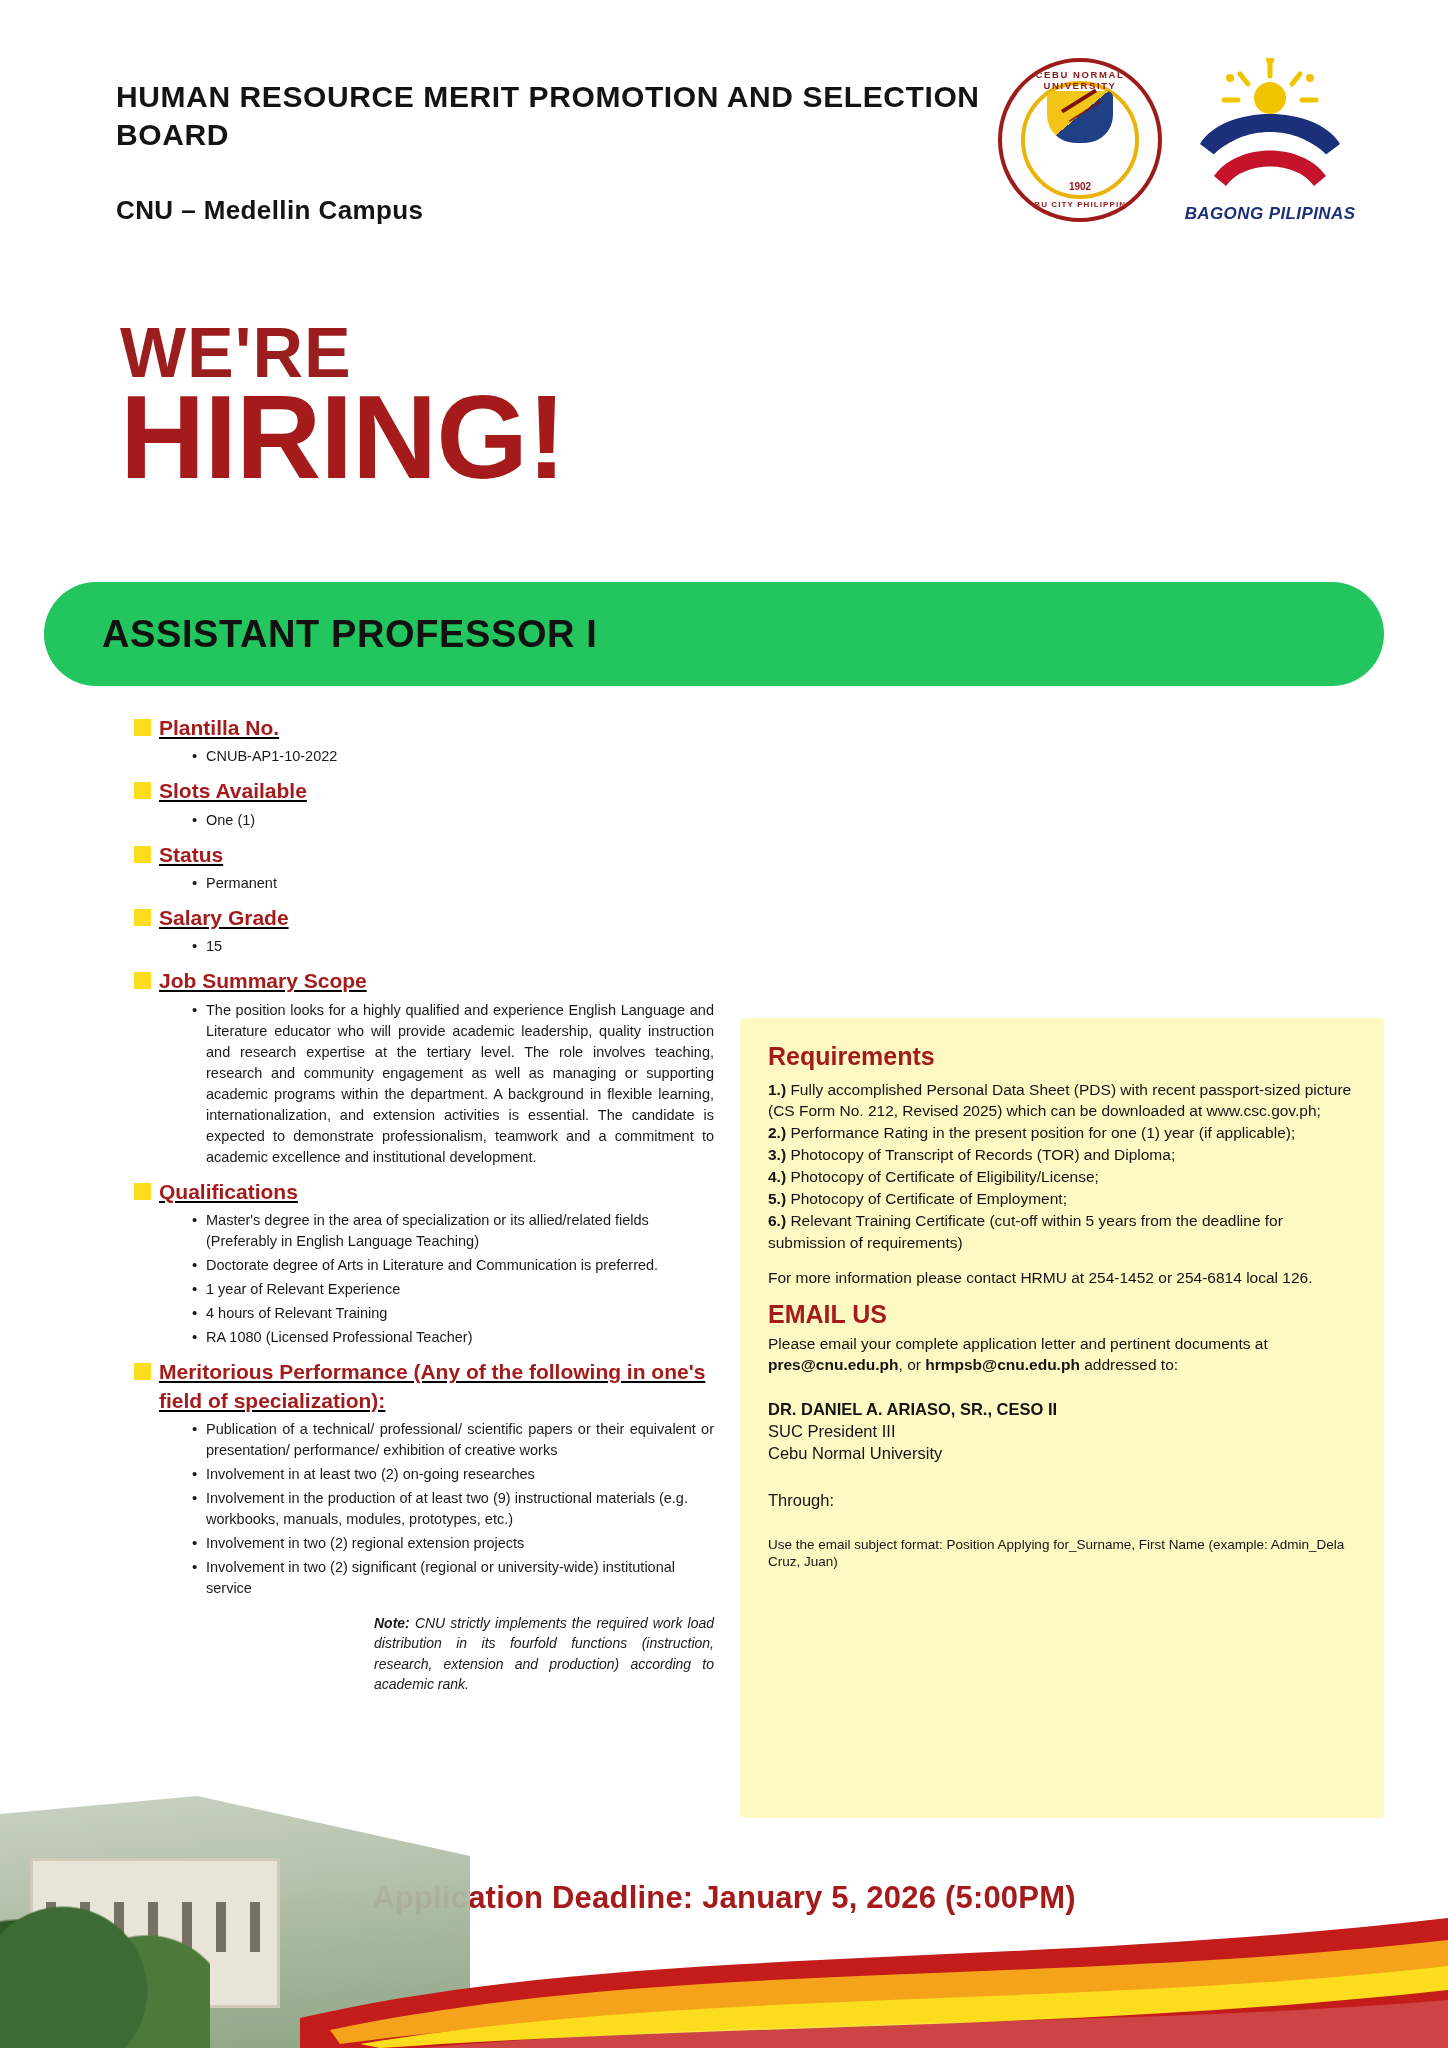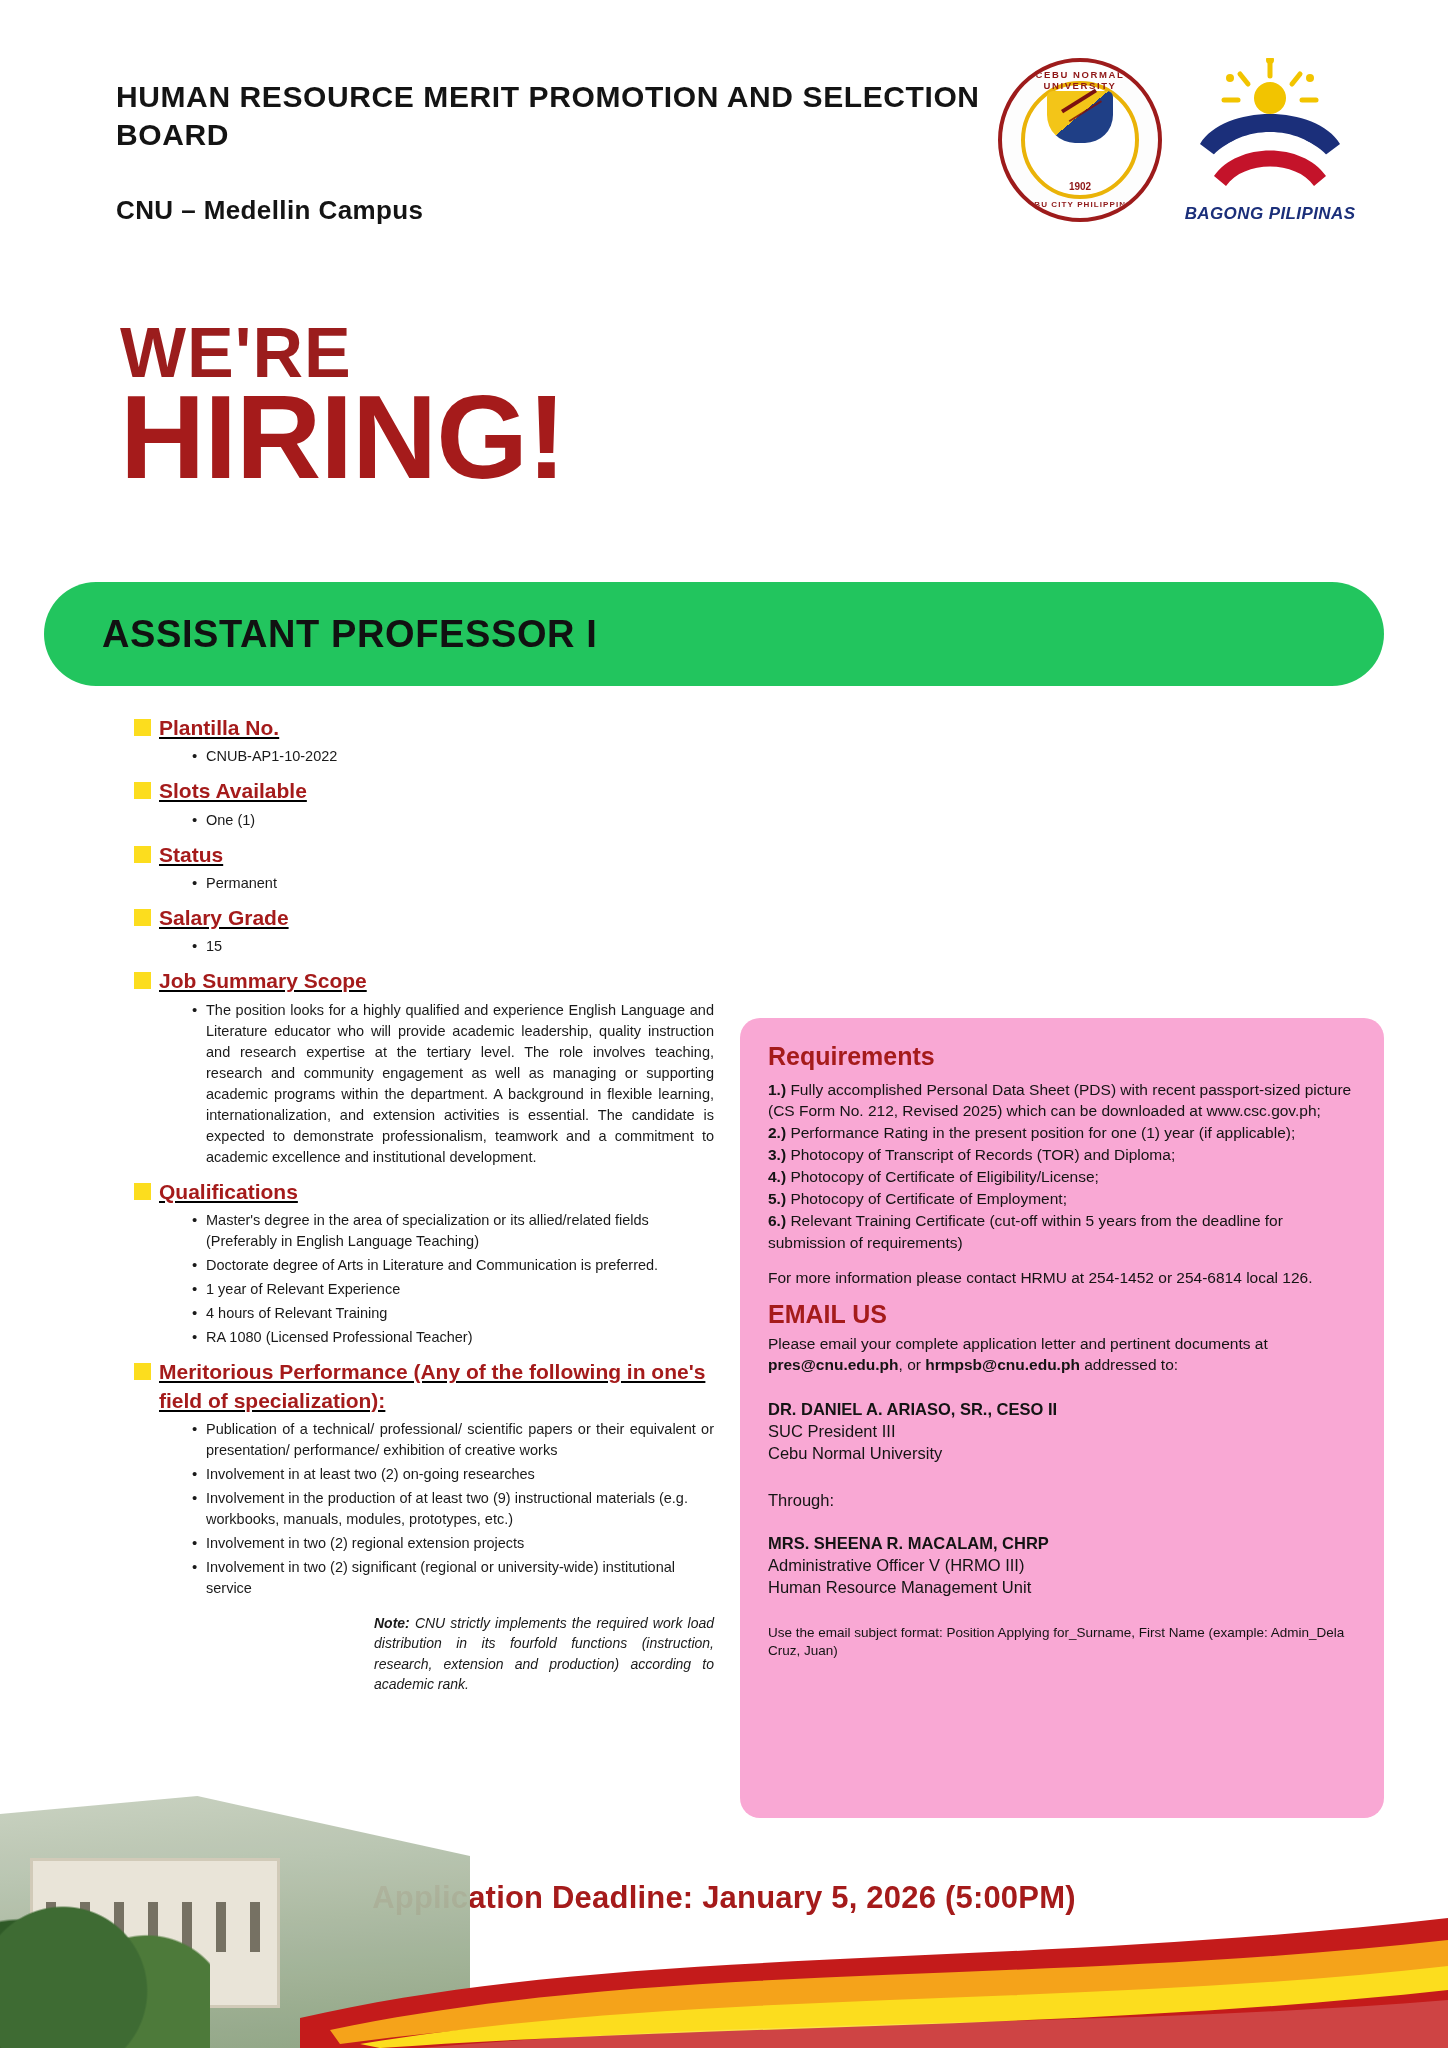--- a/index.html
+++ b/index.html
@@ -225,22 +225,22 @@
   }
   .note b { font-style: italic; }
 
   
   .right-panel {
     position: absolute;
     top: 1018px;
     left: 740px;
     width: 644px;
     height: 800px;
-    background: #f9a8d4;
-    border-radius: 20px;
+    background: #fef9c3;
+    border-radius: 4px;
     padding: 24px 26px 18px 28px;
   }
   .req-title {
     font-size: 25px;
     font-weight: bold;
     color: #a51b1b;
     margin-bottom: 8px;
   }
   .req-list { font-size: 15.5px; color: #141414; line-height: 1.36; }
   .req-list p { margin-bottom: 1px; }
@@ -485,25 +485,20 @@
     </div>
 
     <div class="addr-block">
       <div class="addr-name">DR. DANIEL A. ARIASO, SR., CESO II</div>
       <div>SUC President III</div>
       <div>Cebu Normal University</div>
     </div>
 
     <div class="through">Through:</div>
 
-    <div class="addr-block">
-      <div class="addr-name">MRS. SHEENA R. MACALAM, CHRP</div>
-      <div>Administrative Officer V (HRMO III)</div>
-      <div>Human Resource Management Unit</div>
-    </div>
 
     <div class="subject-note">Use the email subject format: Position Applying for_Surname, First Name (example: Admin_Dela Cruz, Juan)</div>
   </div>
 
   <div class="deadline">Application Deadline: January 5, 2026 (5:00PM)</div>
 
   <div class="building"></div>
   <div class="foliage"></div>
   <div class="ribbon">
     <svg width="1448" height="200" viewBox="0 0 1448 200">

